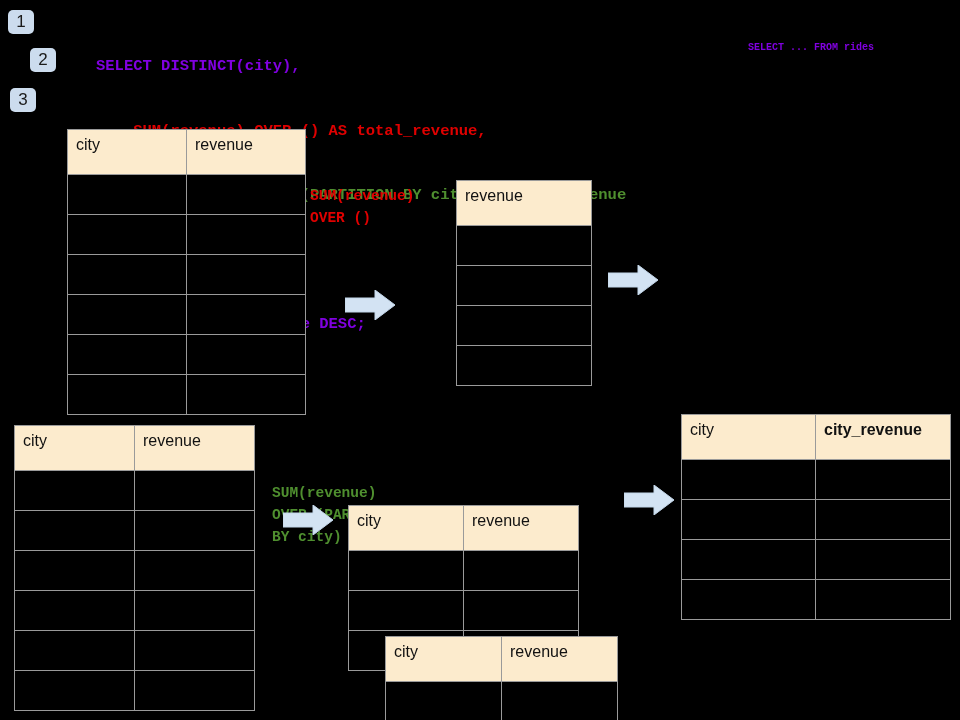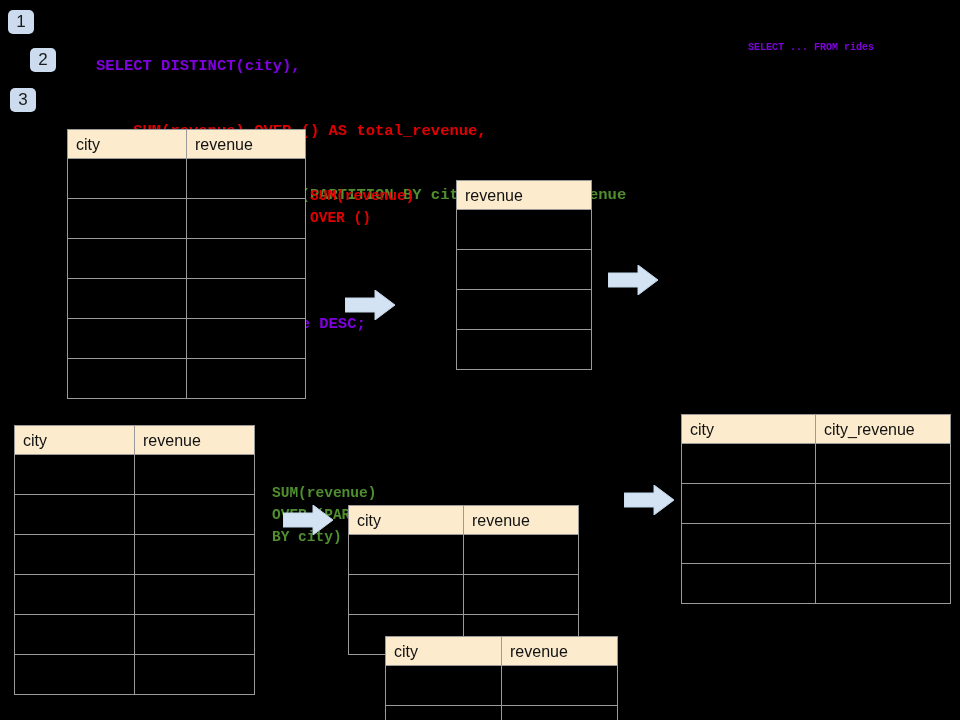--- a/index.html
+++ b/index.html
@@ -81,21 +81,21 @@
     padding: 0;
     margin: 0;
     font-family: "Liberation Sans", sans-serif;
     font-weight: normal;
     text-align: left;
   }
   .tbl th {
     background: #fcebcd;
     color: #111111;
     font-size: 16px;
-    padding: 6px 0 4px 8px;
+    padding: 6px 0 20px 8px;
     height: 26px;
     box-sizing: border-box;
   }
   .tbl td {
     background: #000000;
     height: 39px;
   }
 
   
   .arrow {
@@ -275,21 +275,21 @@
   </table>
 
   <svg class="arrow" style="left:624px; top:485px;" width="50" height="30" viewBox="0 0 50 30">
     <polygon points="0,8 30,8 30,0 50,15 30,30 30,22 0,22" fill="#d3e3f3" stroke="#c3d7ea" stroke-width="1"></polygon>
   </svg>
 
   <table class="tbl" style="left:681px; top:414px; width:269px;">
     <thead>
       <tr>
         <th style="width:134px;">city</th>
-        <th style="width:135px;">city_revenue</th>
+        <th style="width:135px;font-weight:bold;">city_revenue</th>
       </tr>
     </thead>
     <tbody>
       <tr>
           <td></td>
           <td></td>
         </tr>
       <tr>
           <td></td>
           <td></td>

